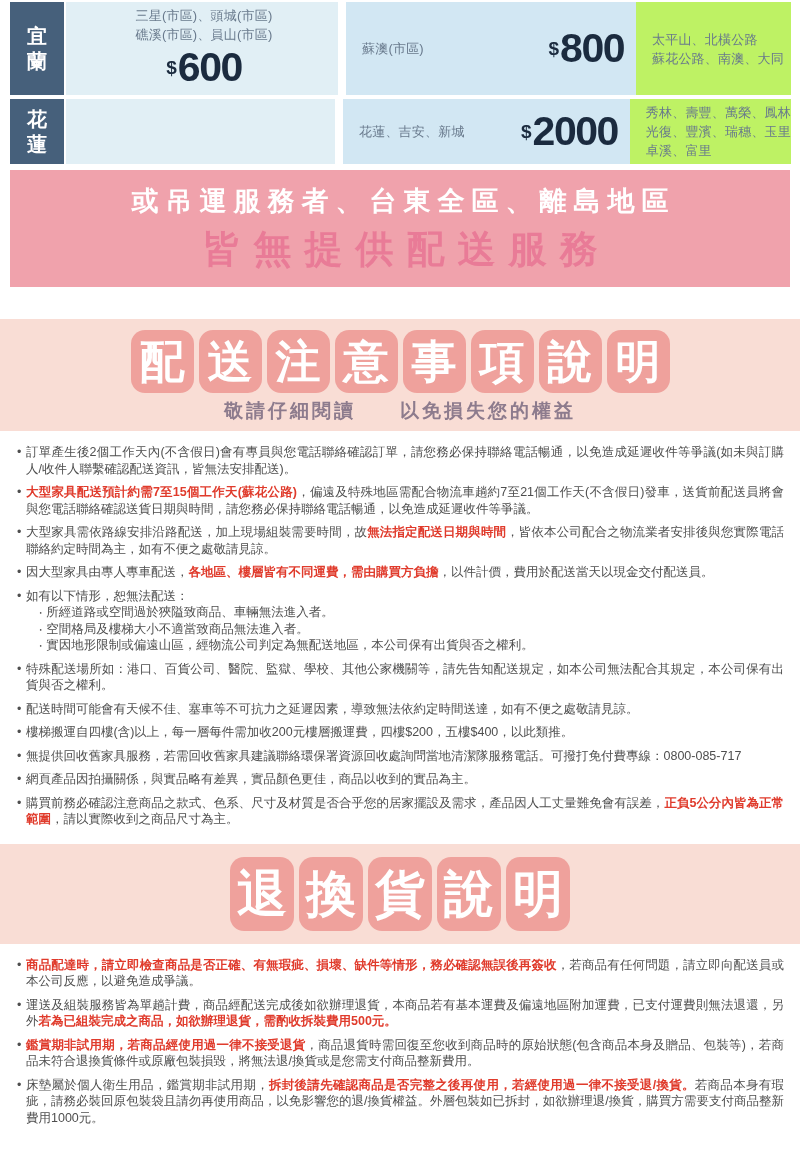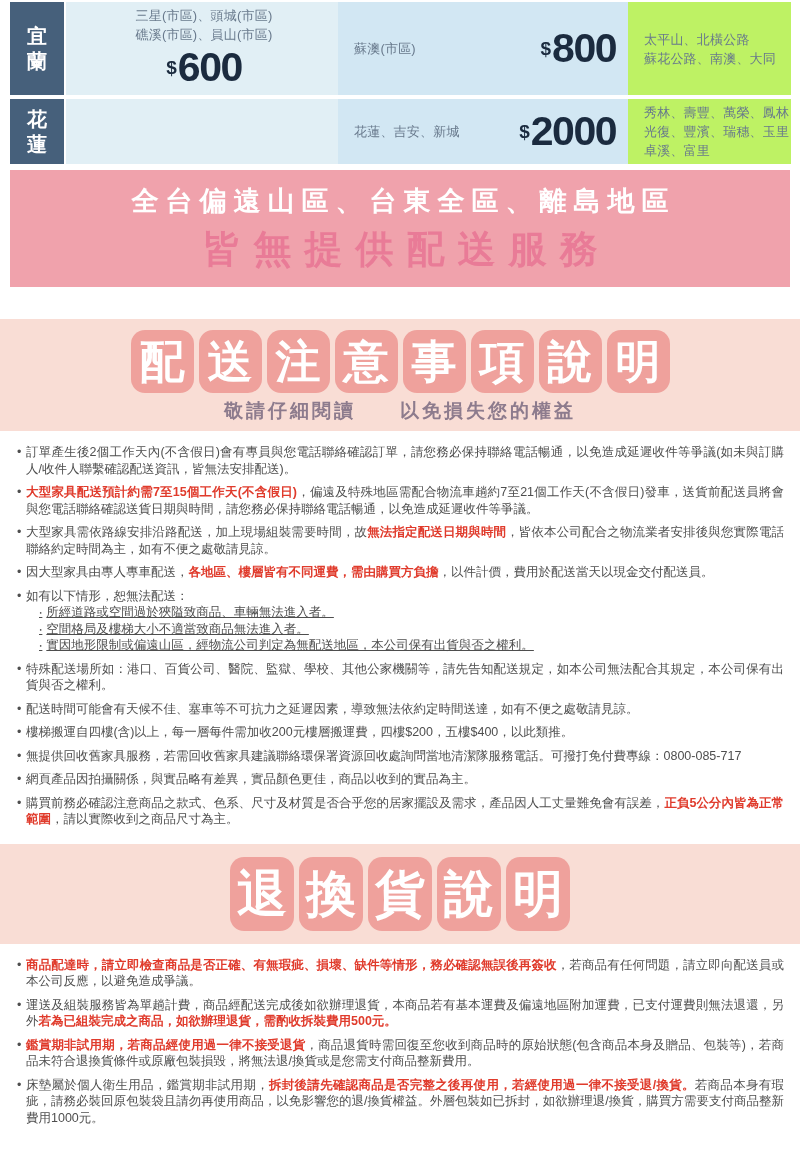--- a/index.html
+++ b/index.html
@@ -20,21 +20,21 @@
     background: #46607b; color: #fff;
     display: flex; flex-direction: column; justify-content: center; align-items: center;
     font-size: 20px; font-weight: bold; line-height: 1.25;
     border-right: 2px solid #fff;
   }
   .ship-cell {
     display: flex; align-items: center; justify-content: space-between;
     padding: 4px 12px 4px 16px; min-height: 56px;
   }
   .cell-0 { width: 272px; background: #e1eff5; flex-direction: column; }
-  .cell-1 { width: 290px; background: #d2e7f3; }
+  .cell-1 { width: 290px; background: #d2e7f3; margin-left: 8px; }
   .cell-2 { flex: 1; background: #bef264; padding-right: 0; }
   .areas { font-size: 13px; color: #68798c; line-height: 19px; letter-spacing: 0.2px; }
   .areas div { white-space: nowrap; }
   .price { color: #1b2b3f; font-weight: bold; white-space: nowrap; }
   .price .dollar { font-size: 19px; vertical-align: 7px; margin-right: 1px; }
   .price .amount { font-size: 41px; letter-spacing: -1.5px; }
 
   
   .banner {
     margin: 6px 10px 0 10px;
@@ -88,21 +88,21 @@
     margin-bottom: 7px;
     color: #4e4e4e;
     text-align: justify;
   }
   .notice-item::before {
     content: "\2022";
     position: absolute; left: 1px; top: 0;
     color: #4e4e4e;
   }
   .seg-red { color: #e03b2c; font-weight: bold; }
-  .sub-list { margin-top: 0; text-decoration: underline; }
+  .sub-list { margin-top: 0; }
   .sub-item { padding-left: 13px; }
   .sub-marker { margin-right: 4px; }
 </style>
 </head>
 <body>
 
 <div class="page">
 
   <div class="ship-table">
       <div class="ship-row">
@@ -148,41 +148,41 @@
           <div class="areas">
             <div>秀林、壽豐、萬榮、鳳林</div>
             <div>光復、豐濱、瑞穗、玉里</div>
             <div>卓溪、富里</div>
           </div>
         </div>
       </div>
     </div>
 
   <div class="banner">
-    <div class="banner-line1">全台偏遠山區、台東全區、離島地區</div>
+    <div class="banner-line1">或吊運服務者、台東全區、離島地區</div>
     <div class="banner-line2">皆無提供配送服務</div>
   </div>
 
   <div class="section-band band-delivery">
     <div class="tiles">
         <div class="tile">配</div>
         <div class="tile">送</div>
         <div class="tile">注</div>
         <div class="tile">意</div>
         <div class="tile">事</div>
         <div class="tile">項</div>
         <div class="tile">說</div>
         <div class="tile">明</div>
       </div>
     <div class="band-subtitle">敬請仔細閱讀　　以免損失您的權益</div>
   </div>
 
   <ul class="notice-list">
       <li class="notice-item"><span>訂單產生後2個工作天內(不含假日)會有專員與您電話聯絡確認訂單，請您務必保持聯絡電話暢通，以免造成延遲收件等爭議(如未與訂購人/收件人聯繫確認配送資訊，皆無法安排配送)。</span></li>
-      <li class="notice-item"><span class="seg-red">大型家具配送預計約需7至15個工作天(不含假日)</span><span>，偏遠及特殊地區需配合物流車趟約7至21個工作天(不含假日)發車，送貨前配送員將會與您電話聯絡確認送貨日期與時間，請您務必保持聯絡電話暢通，以免造成延遲收件等爭議。</span></li>
+      <li class="notice-item"><span class="seg-red">大型家具配送預計約需7至15個工作天(蘇花公路)</span><span>，偏遠及特殊地區需配合物流車趟約7至21個工作天(不含假日)發車，送貨前配送員將會與您電話聯絡確認送貨日期與時間，請您務必保持聯絡電話暢通，以免造成延遲收件等爭議。</span></li>
       <li class="notice-item"><span>大型家具需依路線安排沿路配送，加上現場組裝需要時間，故</span><span class="seg-red">無法指定配送日期與時間</span><span>，皆依本公司配合之物流業者安排後與您實際電話聯絡約定時間為主，如有不便之處敬請見諒。</span></li>
       <li class="notice-item"><span>因大型家具由專人專車配送，</span><span class="seg-red">各地區、樓層皆有不同運費，需由購買方負擔</span><span>，以件計價，費用於配送當天以現金交付配送員。</span></li>
       <li class="notice-item"><span>如有以下情形，恕無法配送：</span><div class="sub-list">
           <div class="sub-item"><span class="sub-marker">‧</span><span>所經道路或空間過於狹隘致商品、車輛無法進入者。</span></div>
           <div class="sub-item"><span class="sub-marker">‧</span><span>空間格局及樓梯大小不適當致商品無法進入者。</span></div>
           <div class="sub-item"><span class="sub-marker">‧</span><span>實因地形限制或偏遠山區，經物流公司判定為無配送地區，本公司保有出貨與否之權利。</span></div>
         </div></li>
       <li class="notice-item"><span>特殊配送場所如：港口、百貨公司、醫院、監獄、學校、其他公家機關等，請先告知配送規定，如本公司無法配合其規定，本公司保有出貨與否之權利。</span></li>
       <li class="notice-item"><span>配送時間可能會有天候不佳、塞車等不可抗力之延遲因素，導致無法依約定時間送達，如有不便之處敬請見諒。</span></li>
       <li class="notice-item"><span>樓梯搬運自四樓(含)以上，每一層每件需加收200元樓層搬運費，四樓$200，五樓$400，以此類推。</span></li>

